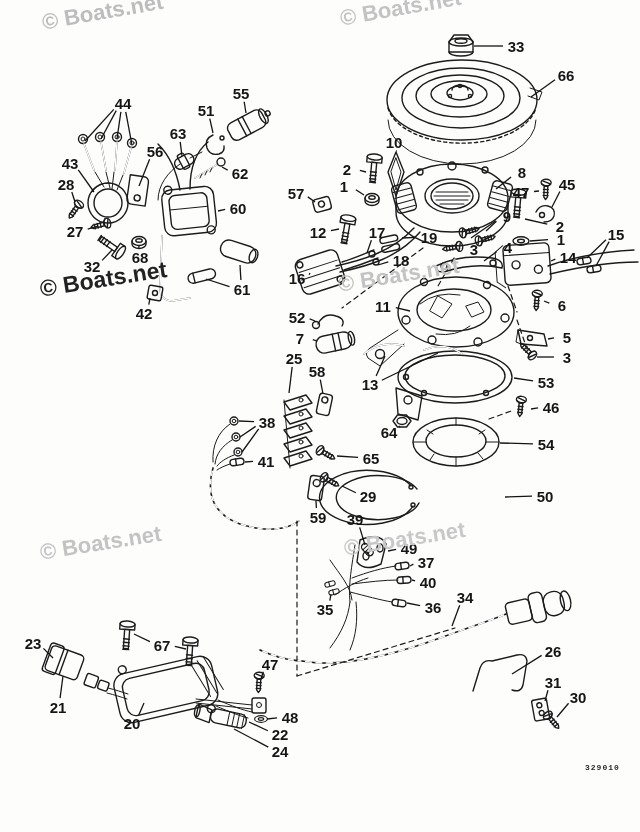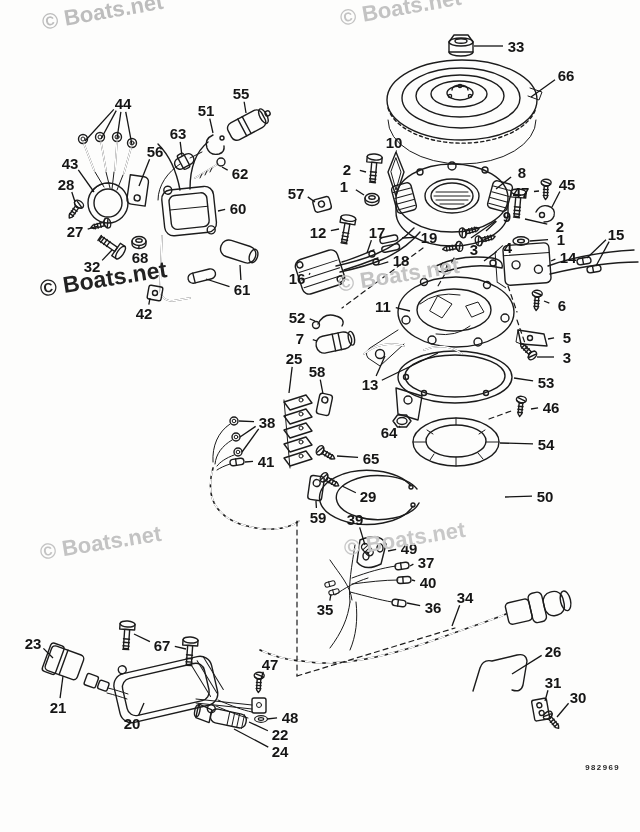--- a/index.html
+++ b/index.html
@@ -664,15 +664,15 @@
 
 <div id="watermarks">
       <div class="watermark" style="left: 40px; top: 10px; font-size: 22px; color: rgb(189, 189, 189); transform: rotate(-10deg);">© Boats.net</div>
       <div class="watermark" style="left: 338px; top: 6px; font-size: 22px; color: rgb(195, 195, 195); transform: rotate(-10deg);">© Boats.net</div>
       <div class="watermark" style="left: 38px; top: 276px; font-size: 23px; color: rgb(34, 34, 34); transform: rotate(-9deg);">© Boats.net</div>
       <div class="watermark" style="left: 336px; top: 272px; font-size: 22px; color: rgb(195, 195, 195); transform: rotate(-9deg);">© Boats.net</div>
       <div class="watermark" style="left: 38px; top: 540px; font-size: 22px; color: rgb(195, 195, 195); transform: rotate(-9deg);">© Boats.net</div>
       <div class="watermark" style="left: 342px; top: 536px; font-size: 22px; color: rgb(200, 200, 200); transform: rotate(-9deg);">© Boats.net</div>
     </div>
 
-<div id="diagram-code">982969</div>
+<div id="diagram-code">329010</div>
 
 </div>
 
 </body></html>

